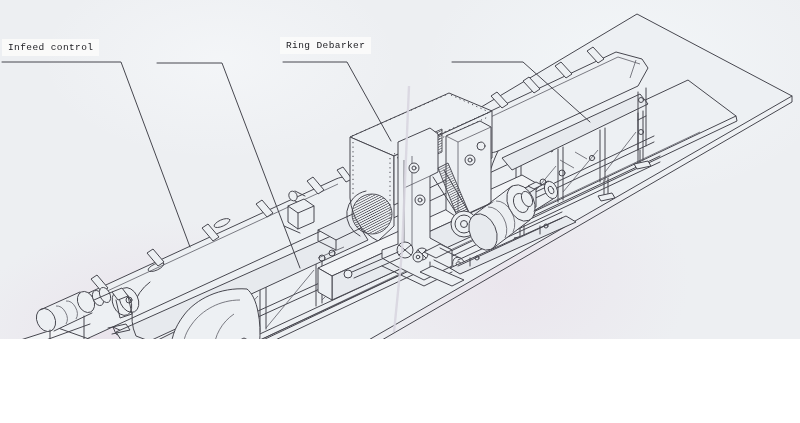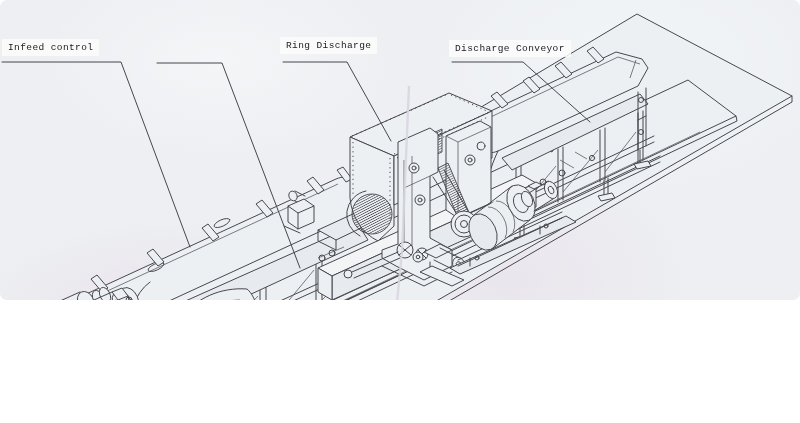--- a/index.html
+++ b/index.html
@@ -1,22 +1,21 @@
 <!DOCTYPE html>
 <html><head>
 <meta charset="utf-8">
 <style>
   html,body{margin:0;padding:0;}
   .page{
     position:relative;
-    width:800px;height:300px;
+    width:800px;height:339px;
     background:#edeff2;
     overflow:hidden;
     font-family:"Liberation Mono","DejaVu Sans Mono",monospace;
-    border-radius:7px;
   }
   
   .tint{position:absolute;pointer-events:none;}
   .tint.t1{left:-40px;top:220px;width:420px;height:240px;
     background:radial-gradient(closest-side,rgba(228,206,224,.45),rgba(228,206,224,0));}
   .tint.t2{left:330px;top:150px;width:360px;height:260px;
     background:radial-gradient(closest-side,rgba(230,212,228,.35),rgba(230,212,228,0));}
   .tint.t3{left:420px;top:-60px;width:420px;height:260px;
     background:radial-gradient(closest-side,rgba(244,248,250,.8),rgba(244,248,250,0));}
   .tint.t4{left:40px;top:-40px;width:360px;height:200px;
@@ -252,15 +251,14 @@
       <path class="s" d="M2,62 L121,62 L190,247"></path>
       <path class="s" d="M157,63 L222,63 L300,268"></path>
       <path class="s" d="M283,62 L347,62 L391,141"></path>
       <path class="s" d="M452,62 L523,62 L590,122"></path>
     </g>
 
     <path class="crease" d="M409,86 L402,252 L394,332"></path>
   </svg>
 
   <div class="label" style="left:2px;top:39px;">Infeed control</div>
-  <div class="label" style="left:280px;top:37px;">Ring Discharge</div>
-  <div class="label" style="left:449px;top:40px;">Discharge Conveyor</div>
+  <div class="label" style="left:280px;top:37px;">Ring Debarker</div>
 </div>
 
 </body></html>

